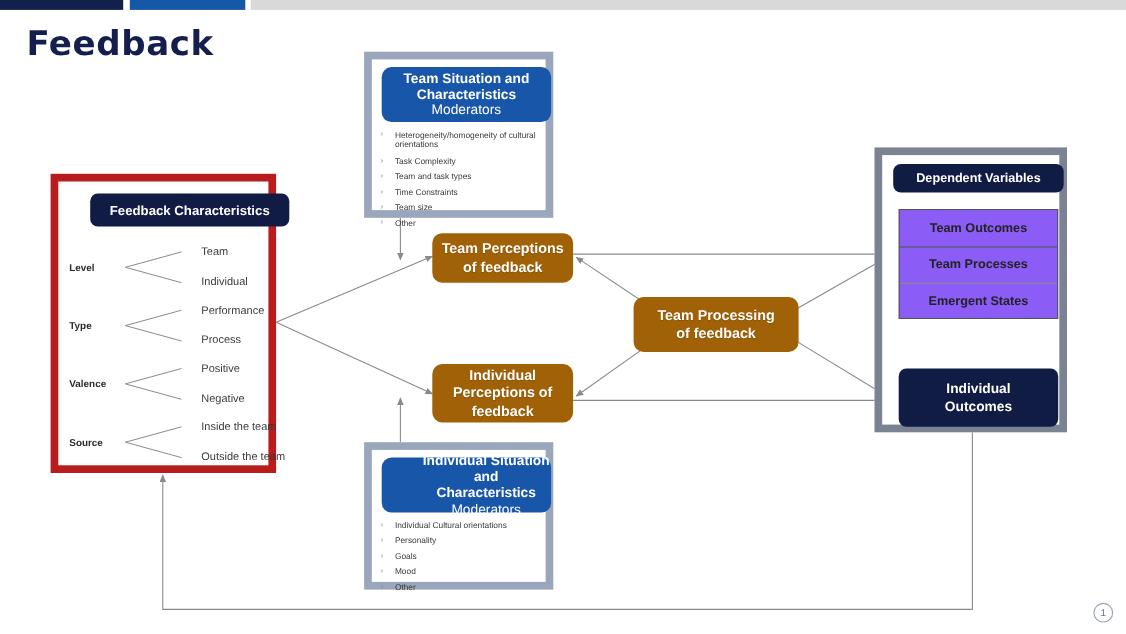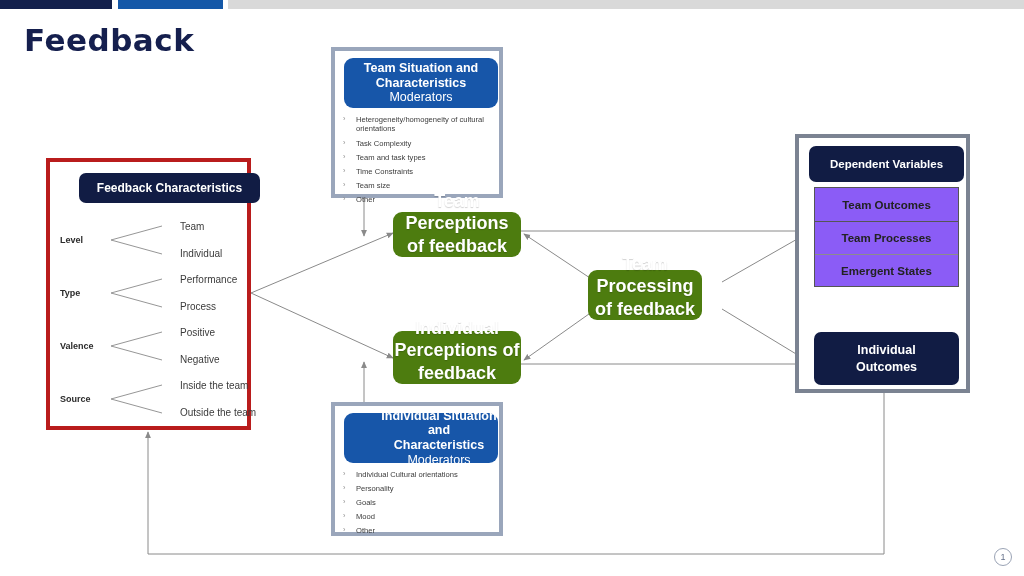--- a/index.html
+++ b/index.html
@@ -11,34 +11,34 @@
   .topbar .seg{position:absolute;top:0;height:9px;}
   .seg-navy{left:0;width:112px;background:#13204c;}
   .seg-blue{left:118px;width:105px;background:#1558a8;}
   .seg-grey{left:228px;width:796px;background:#d9d9d9;}
 
   
   .page-title{position:absolute;left:24px;top:22px;font-size:31px;font-weight:700;
       letter-spacing:.5px;color:#151f4e;font-family:"DejaVu Sans",sans-serif;}
 
   
-  .panel{position:absolute;background:#fff;border:4px solid #b91c1c;box-sizing:border-box;}
+  .panel{position:absolute;background:#fff;border:7px solid #b91c1c;box-sizing:border-box;}
 
   .hdr-navy{position:absolute;background:#111c44;color:#fff;border-radius:7px;
       display:flex;align-items:center;justify-content:center;text-align:center;
       font-weight:700;box-sizing:border-box;}
   .hdr-blue{position:absolute;background:#1756a9;color:#fff;border-radius:9px;
       display:flex;flex-direction:column;align-items:center;justify-content:center;
       text-align:center;box-sizing:border-box;line-height:1.18;}
   .hdr-blue .t1{font-weight:700;font-size:12.5px;}
   .hdr-blue .t2{font-weight:400;font-size:12.5px;}
 
-  .cyan-box{position:absolute;background:#4d7c0f;color:#fff;border-radius:9px;
-      display:flex;align-items:flex-end;justify-content:center;text-align:center;
-      font-weight:700;font-size:18px;line-height:1.25;box-sizing:border-box;
+  .cyan-box{position:absolute;background:#a16207;color:#fff;border-radius:9px;
+      display:flex;align-items:center;justify-content:center;text-align:center;
+      font-weight:700;font-size:13px;line-height:1.25;box-sizing:border-box;
       text-shadow:0 1px 1px rgba(0,0,0,.18);}
 
   .navy-box{position:absolute;background:#111c44;color:#fff;border-radius:7px;
       display:flex;align-items:center;justify-content:center;text-align:center;
       font-weight:700;font-size:12.5px;line-height:1.3;box-sizing:border-box;}
 
   
   .blist{position:absolute;font-size:7.6px;color:#3b3b3b;line-height:1.0;}
   .blist .row{display:flex;align-items:flex-start;margin-bottom:4.6px;}
   .blist .chev{width:13px;flex:0 0 13px;color:#8b8b8b;font-size:7.2px;line-height:1.15;}
@@ -205,30 +205,30 @@
 </div>
 
 <div class="cyan-box" style="left:393px;top:331px;width:128px;height:53px;">
   <div>
     <span>Individual</span><br>
     <span>Perceptions of</span><br>
     <span>feedback</span>
   </div>
 </div>
 
-<div class="cyan-box" style="left:588px;top:270px;width:114px;height:50px;">
+<div class="cyan-box" style="left:576px;top:270px;width:150px;height:50px;">
   <div>
     <span>Team Processing</span><br>
     <span>of feedback</span>
   </div>
 </div>
 
 <div class="panel" style="left:795px;top:134px;width:175px;height:259px;border-color:#7b8392;">
 
-  <div class="hdr-navy" style="left:10px;top:8px;width:155px;height:36px;font-size:11.5px;">Dependent Variables</div>
+  <div class="hdr-navy" style="left:10px;top:8px;width:155px;height:26px;font-size:11.5px;">Dependent Variables</div>
 
   <div class="dv-stack" style="left:15px;top:49px;width:145px;height:100px;">
     <div class="dv-cell">Team Outcomes</div>
     <div class="dv-cell mid">Team Processes</div>
     <div class="dv-cell">Emergent States</div>
   </div>
 
   <div class="navy-box" style="left:15px;top:194px;width:145px;height:53px;">
     <div>
       <span>Individual</span><br>

